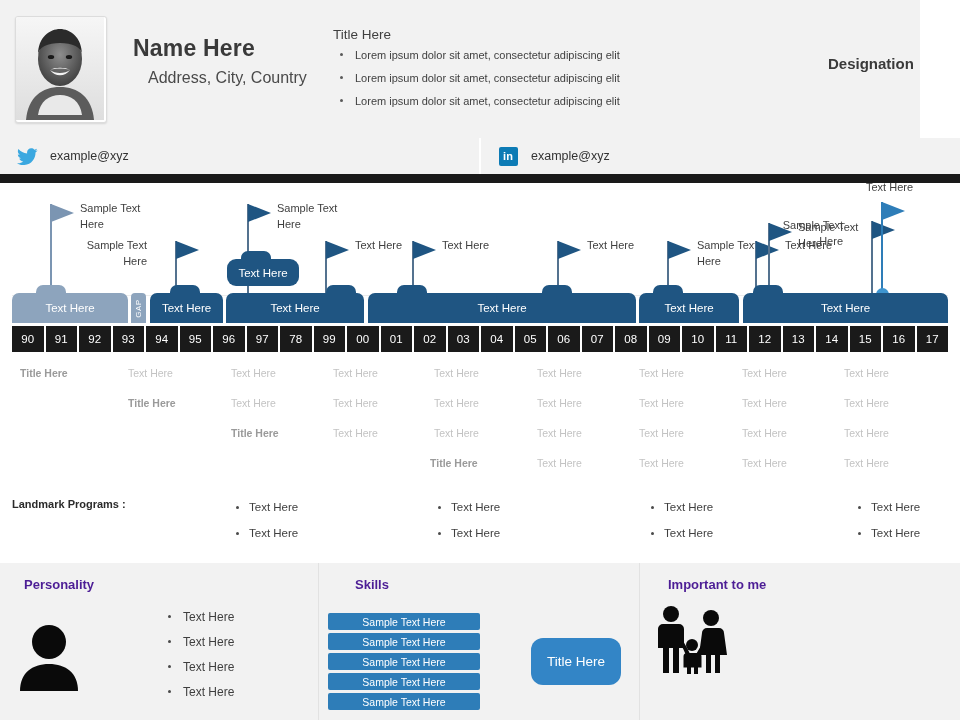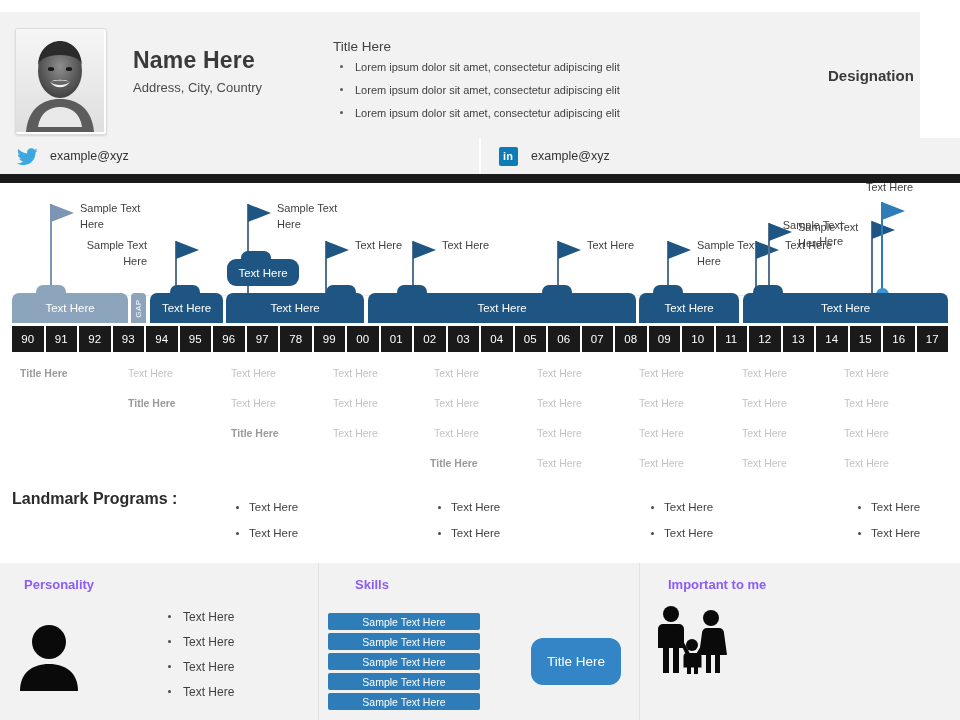--- a/index.html
+++ b/index.html
@@ -7,37 +7,37 @@
     width:960px;height:720px;
     background:#ffffff;
     font-family:"Liberation Sans", sans-serif;
     color:#3f3f3f;
     overflow:hidden;
     position:relative;
   }
 
   
   .header{
-    position:absolute;left:0;top:12px;width:920px;height:138px;
+    position:absolute;left:0;top:0;width:920px;height:138px;
     background:#f2f2f2;
   }
   .photo-frame{
     position:absolute;left:15px;top:16px;width:90px;height:105px;
     background:#ffffff;border:1px solid #dcdcdc;border-radius:3px;
     box-shadow:0 1px 2px rgba(0,0,0,.12);
     overflow:hidden;
   }
   .photo-frame svg{display:block;}
   .name-block{position:absolute;left:133px;top:36px;}
   .name-title{
     font-size:23px;font-weight:bold;color:#3a3a3a;letter-spacing:.2px;
     line-height:1.1;margin:0;
   }
   .name-sub{
-    font-size:13px;color:#4a4a4a;margin:8px 0 0 0;line-height:1.1;
+    font-size:16px;color:#4a4a4a;margin:8px 0 0 15px;line-height:1.1;
   }
   .bullets-block{position:absolute;left:333px;top:27px;width:380px;}
   .bullets-title{font-size:13.5px;color:#3f3f3f;margin:0 0 7px 0;}
   .bullets-list{list-style:none;margin:0;padding:0;}
   .bullets-list li{
     font-size:11px;color:#3f3f3f;line-height:1.1;
     margin-bottom:11px;padding-left:22px;position:relative;
   }
   .bullets-list li:before{
     content:"";position:absolute;left:7px;top:4px;
@@ -146,43 +146,43 @@
   }
   .gcell{
     position:absolute;font-size:10.5px;line-height:1;
     color:#c3c3c3;white-space:nowrap;
   }
   .gcell.title{color:#9a9a9a;font-weight:bold;}
 
   
   .landmark{position:absolute;left:0;top:490px;width:960px;height:70px;}
   .landmark-label{
-    position:absolute;left:12px;top:0;
-    font-size:16px;font-weight:bold;color:#2b2b2b;
+    position:absolute;left:12px;top:8px;
+    font-size:11px;font-weight:bold;color:#2b2b2b;
   }
   .lm-col{position:absolute;top:0;}
   .lm-item{
     font-size:11.5px;color:#3f3f3f;line-height:1;
     margin-bottom:14px;padding-left:16px;position:relative;white-space:nowrap;
   }
   .lm-item:before{
     content:"";position:absolute;left:3px;top:4px;
     width:3px;height:3px;border-radius:50%;background:#4a4a4a;
   }
 
   
   .bottom{
     position:absolute;left:0;top:563px;width:960px;height:157px;
     background:#f2f2f2;
   }
   .bottom .divider{
     position:absolute;top:0;width:1px;height:157px;background:#e2e2e2;
   }
   .sec-head{
-    position:absolute;font-size:13px;font-weight:bold;color:#8b5cf6;
+    position:absolute;font-size:13px;font-weight:bold;color:#4c1d95;
   }
   .pers-list{position:absolute;left:165px;top:48px;}
   .pers-list .li{
     font-size:12px;color:#3f3f3f;line-height:1;
     margin-bottom:13px;padding-left:18px;position:relative;white-space:nowrap;
   }
   .pers-list .li:before{
     content:"";position:absolute;left:3px;top:4px;
     width:3px;height:3px;border-radius:50%;background:#4a4a4a;
   }

